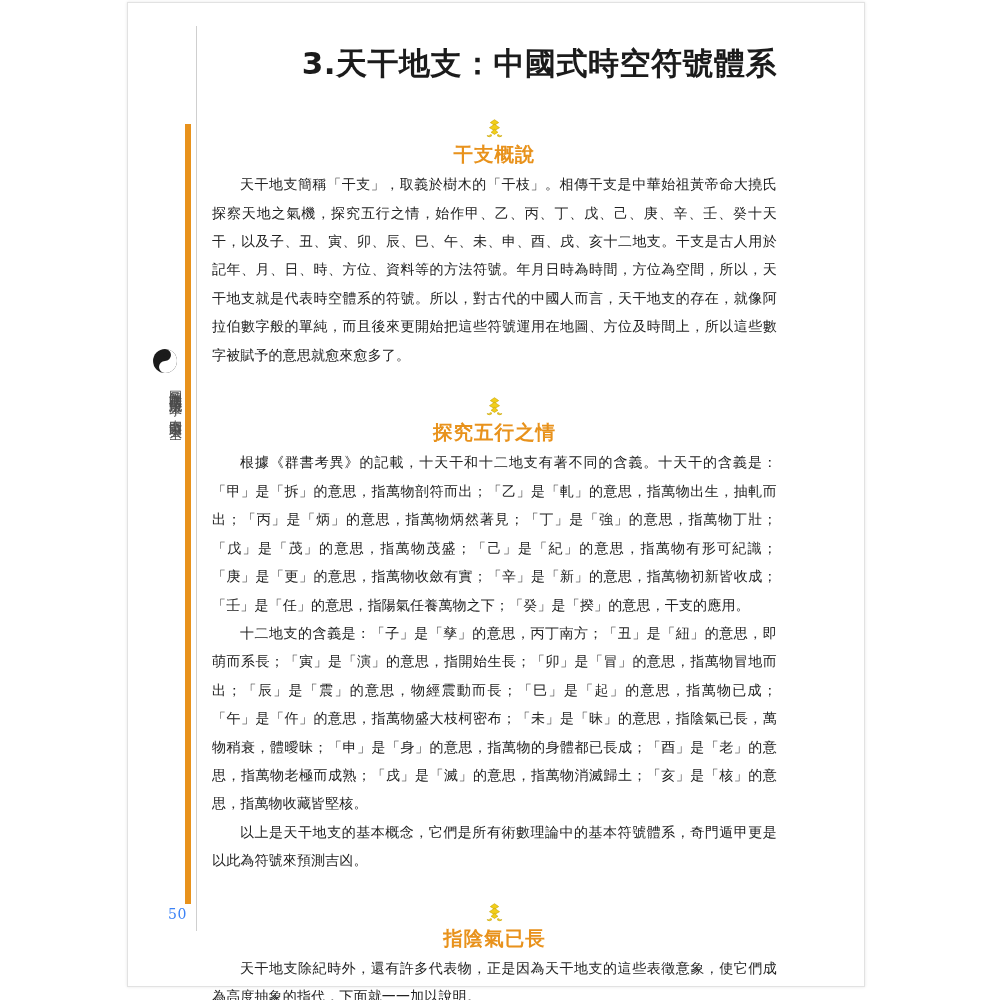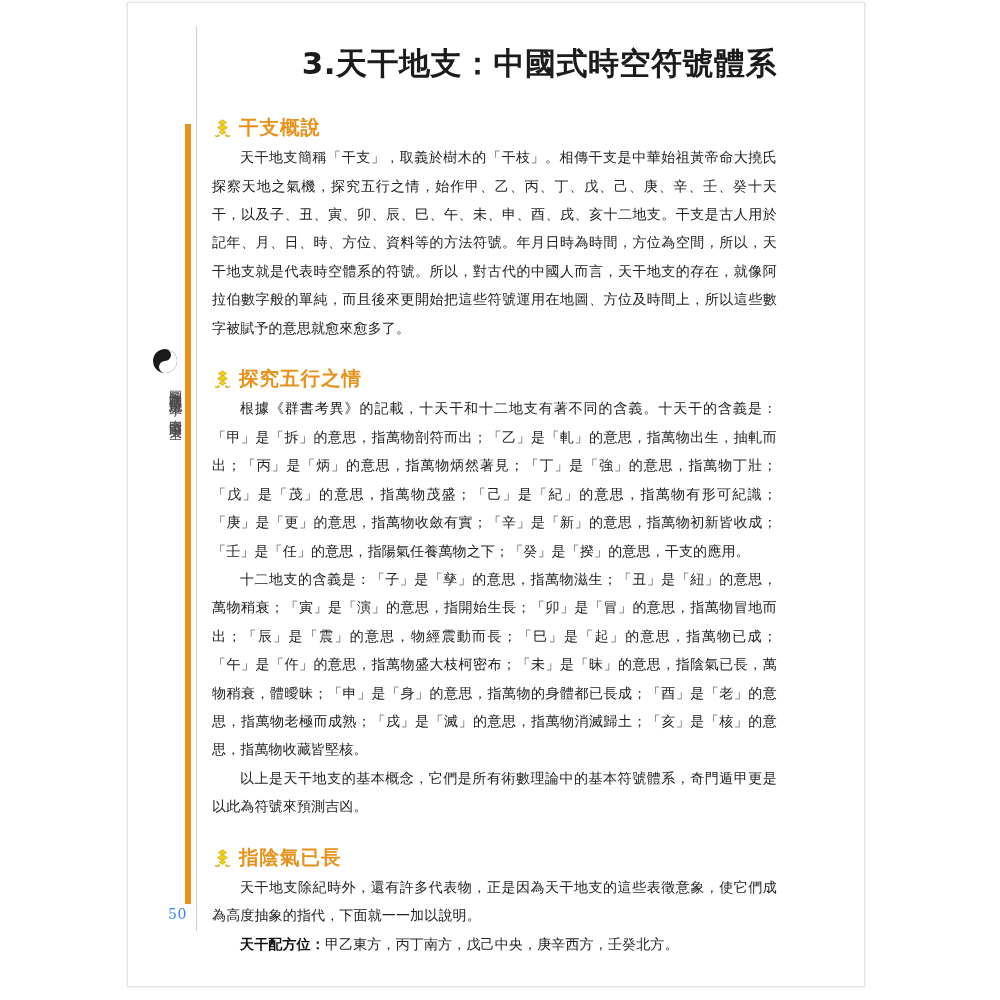--- a/index.html
+++ b/index.html
@@ -101,20 +101,21 @@
     margin: 0 0 34px 0;
     white-space: nowrap;
   }
 
   
   .section-head {
     display: flex;
     align-items: center;
     gap: 6px;
     margin: 0 0 5px 0;
+    flex-direction: column;
   }
   .section-head.spaced-top { margin-top: 26px; }
 
   .flower-icon {
     width: 21px;
     height: 21px;
     flex: 0 0 21px;
     position: relative;
     top: 1px;
   }
@@ -206,21 +207,21 @@
           <path d="M50 8 L70 22 L50 34 L30 22 Z"></path>
           <path d="M50 30 L74 46 L50 60 L26 46 Z"></path>
           <path d="M50 54 L66 68 L50 78 L34 68 Z"></path>
           <path d="M34 78 q-12 10 -20 6 q10 10 22 2 Z"></path>
           <path d="M66 78 q12 10 20 6 q-10 10 -22 2 Z"></path>
         </g>
       </svg>
       <span class="section-title">探究五行之情</span>
     </div>
     <p class="body">根據《群書考異》的記載，十天干和十二地支有著不同的含義。十天干的含義是：「甲」是「拆」的意思，指萬物剖符而出；「乙」是「軋」的意思，指萬物出生，抽軋而出；「丙」是「炳」的意思，指萬物炳然著見；「丁」是「強」的意思，指萬物丁壯；「戊」是「茂」的意思，指萬物茂盛；「己」是「紀」的意思，指萬物有形可紀識；「庚」是「更」的意思，指萬物收斂有實；「辛」是「新」的意思，指萬物初新皆收成；「壬」是「任」的意思，指陽氣任養萬物之下；「癸」是「揆」的意思，干支的應用。</p>
-    <p class="body">十二地支的含義是：「子」是「孳」的意思，指萬物滋生；「丑」是「紐」的意思，萬物稍衰；「寅」是「演」的意思，指開始生長；「卯」是「冒」的意思，指萬物冒地而出；「辰」是「震」的意思，物經震動而長；「巳」是「起」的意思，指萬物已成；「午」是「仵」的意思，指萬物盛大枝柯密布；「未」是「昧」的意思，指陰氣已長，萬物稍衰，體曖昧；「申」是「身」的意思，指萬物的身體都已長成；「酉」是「老」的意思，指萬物老極而成熟；「戌」是「滅」的意思，指萬物消滅歸土；「亥」是「核」的意思，指萬物收藏皆堅核。</p>
+    <p class="body">十二地支的含義是：「子」是「孳」的意思，丙丁南方；「丑」是「紐」的意思，即萌而系長；「寅」是「演」的意思，指開始生長；「卯」是「冒」的意思，指萬物冒地而出；「辰」是「震」的意思，物經震動而長；「巳」是「起」的意思，指萬物已成；「午」是「仵」的意思，指萬物盛大枝柯密布；「未」是「昧」的意思，指陰氣已長，萬物稍衰，體曖昧；「申」是「身」的意思，指萬物的身體都已長成；「酉」是「老」的意思，指萬物老極而成熟；「戌」是「滅」的意思，指萬物消滅歸土；「亥」是「核」的意思，指萬物收藏皆堅核。</p>
     <p class="body">以上是天干地支的基本概念，它們是所有術數理論中的基本符號體系，奇門遁甲更是以此為符號來預測吉凶。</p>
 
     <div class="section-head spaced-top">
       <svg class="flower-icon" viewBox="0 0 100 100">
         <g fill="#F2CE1B" stroke="#C9A400" stroke-width="3">
           <path d="M50 8 L70 22 L50 34 L30 22 Z"></path>
           <path d="M50 30 L74 46 L50 60 L26 46 Z"></path>
           <path d="M50 54 L66 68 L50 78 L34 68 Z"></path>
           <path d="M34 78 q-12 10 -20 6 q10 10 22 2 Z"></path>
           <path d="M66 78 q12 10 20 6 q-10 10 -22 2 Z"></path>

